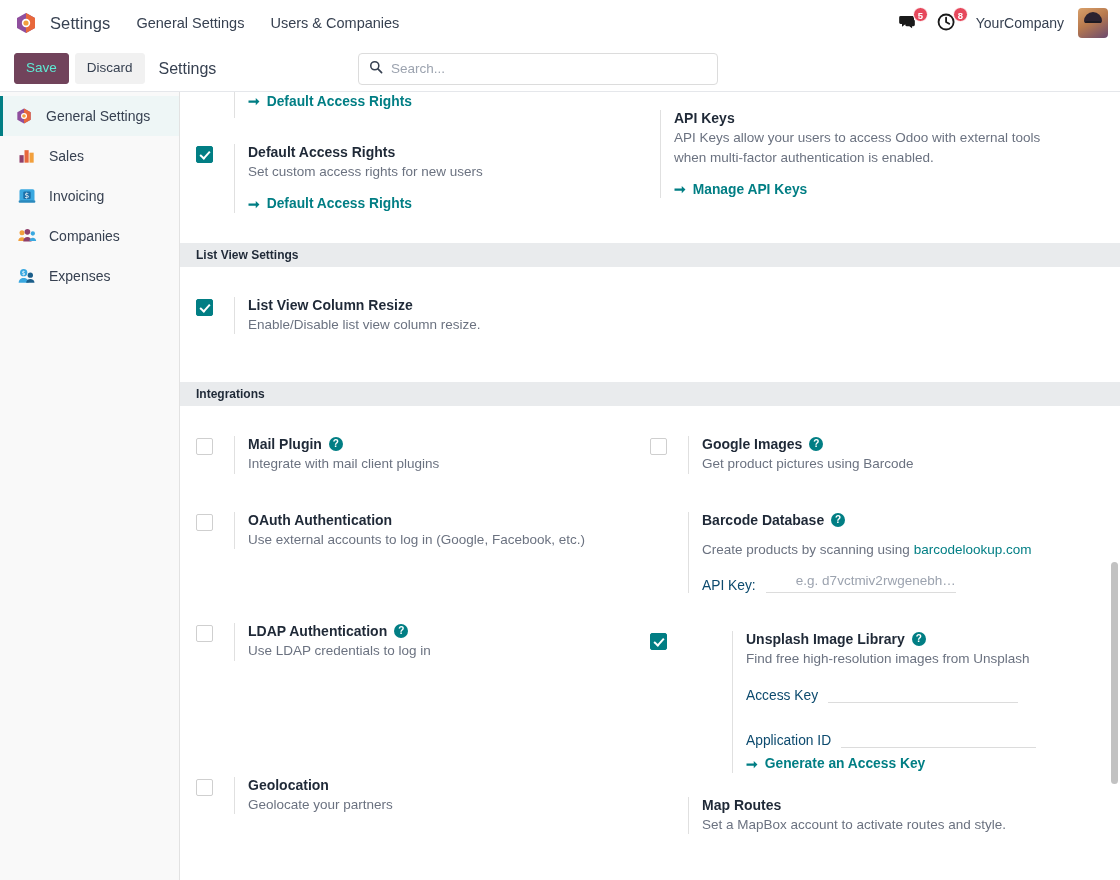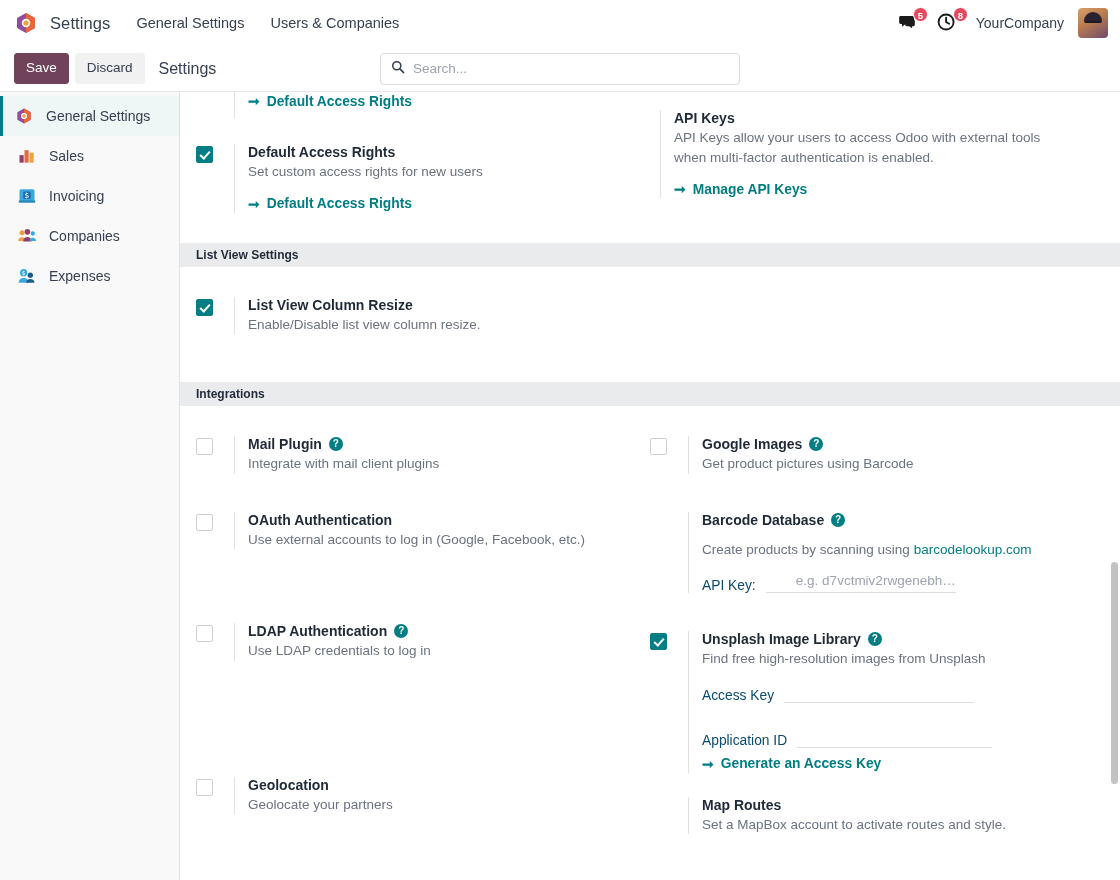--- a/index.html
+++ b/index.html
@@ -59,25 +59,25 @@
     height: 46px; background: #ffffff;
     display: flex; align-items: center;
     padding: 0 14px; border-bottom: 1px solid #e5e7eb;
     position: relative;
   }
   .btn {
     font-size: 13.5px; padding: 5px 11px; border-radius: 3px;
     border: 1px solid transparent; cursor: pointer; line-height: 1.35;
     font-family: inherit;
   }
-  .btn-save { background: #71435b; color: #ffffff; border-color: #71435b; margin-right: 6px; }
+  .btn-save { background: #71435b; color: #5eead4; border-color: #71435b; margin-right: 6px; }
   .btn-discard { background: #f1f1f1; color: #374151; border-color: #f1f1f1; }
   .breadcrumb { font-size: 16px; color: #374151; margin-left: 14px; }
   .search-box {
-    position: absolute; left: 380px; width: 360px; height: 32px;
+    position: absolute; left: 358px; width: 360px; height: 32px;
     border: 1px solid #dcdcdc; border-radius: 4px; background: #fff;
     display: flex; align-items: center; padding: 0 10px;
   }
   .search-box svg { flex: 0 0 auto; margin-right: 8px; }
   .search-input {
     border: none; outline: none; font-size: 13.5px;
     font-family: inherit; color: #374151; width: 100%; background: transparent;
   }
   .search-input::placeholder { color: #9ca3af; }
 
@@ -457,21 +457,21 @@
             <div class="s-desc" style="margin-top:12px;">
               <span>Create products by scanning using </span><span class="inline-link">barcodelookup.com</span>
             </div>
             <div class="field-row">
               <span class="field-label">API Key:</span>
               <input class="field-input" style="width: 190px;" type="text" placeholder="e.g. d7vctmiv2rwgenebh…">
             </div>
           </div>
         </div>
 
-        <div class="setting-block" style="padding-top:30px;">
+        <div class="setting-block" style="padding-top:30px;gap:44px;">
           <div class="cb-cell">
             <span class="chk checked"></span>
           </div>
           <div class="setting-body">
             <div class="s-title">
               <span>Unsplash Image Library</span>
               <span class="help-icon">?</span>
             </div>
             <div class="s-desc">Find free high-resolution images from Unsplash</div>
 

